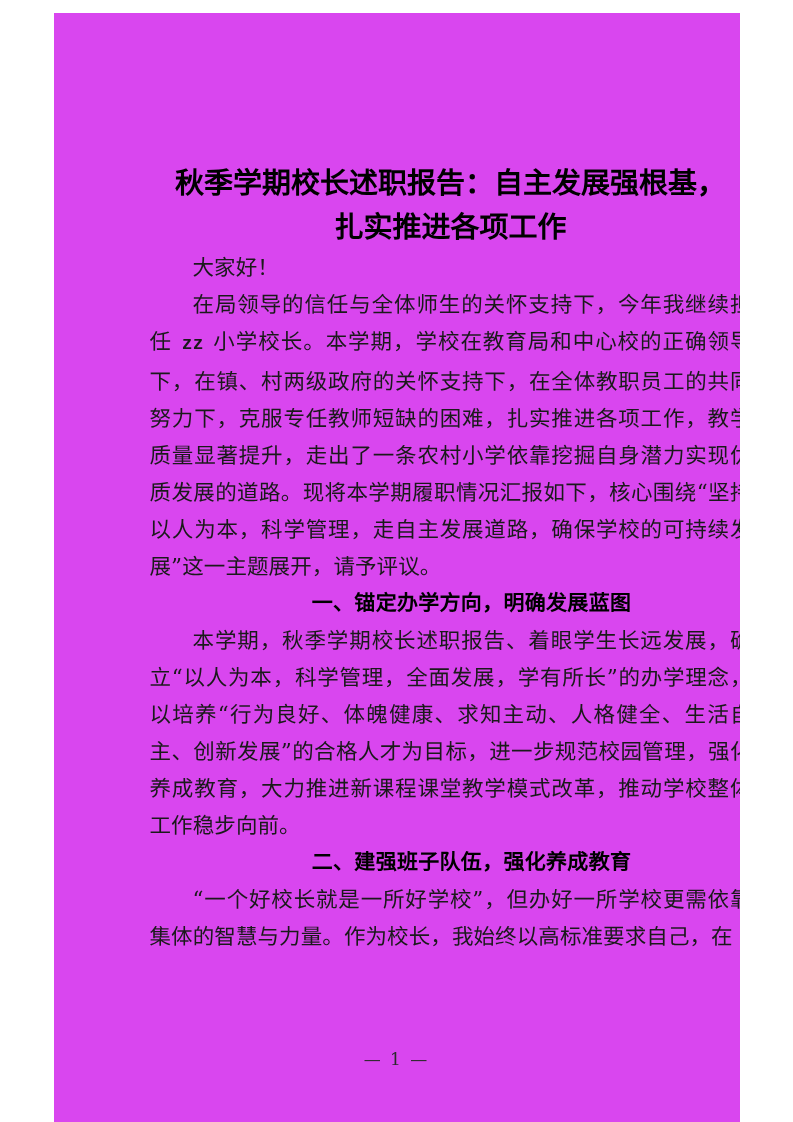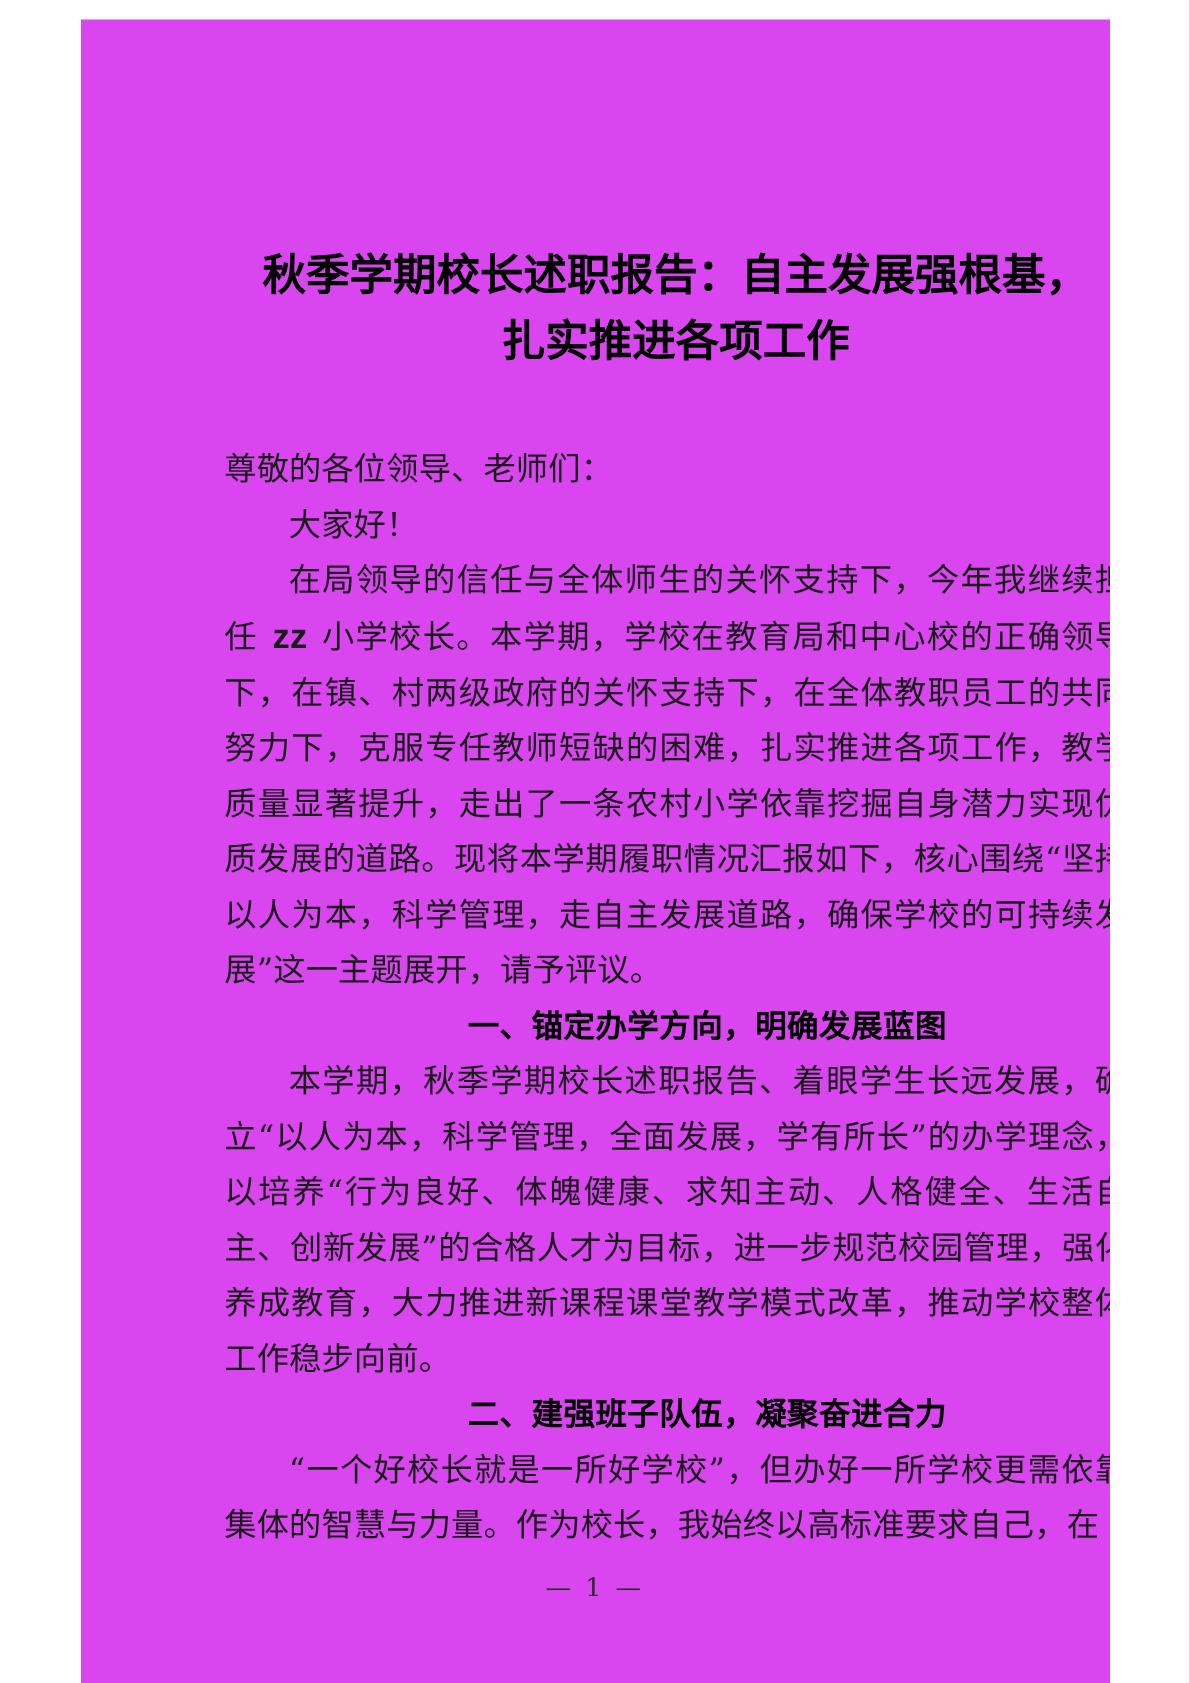--- a/index.html
+++ b/index.html
@@ -81,23 +81,23 @@
     font-size: 21px;
     line-height: 37px;
     color: #000000;
     text-indent: 2em;
     text-align: center;
     letter-spacing: 0.3px;
   }
 
   
   .latin {
-    font-family: Liberation Sans, sans-serif;
+    font-family: Liberation Mono, monospace;
     font-weight: 700;
-    font-size: 23px;
+    font-size: 18px;
     padding: 0 2px;
   }
 
   
   .page-footer {
     position: absolute;
     left: 0;
     right: 0;
     top: 1036px;
     text-align: center;
@@ -112,31 +112,30 @@
 
 <div class="page">
 
   <div class="doc-body">
 
     <h1 class="doc-title">
       <span class="title-line">秋季学期校长述职报告：自主发展强根基，</span>
       <span class="title-line-2">扎实推进各项工作</span>
     </h1>
 
-    <p class="para salutation first-block">尊敬的各位领导、老师们：</p>
 
     <p class="para indent">大家好！</p>
 
     <p class="para indent"><span>在局领导的信任与全体师生的关怀支持下，今年我继续担任 </span><span class="latin">zz</span><span> 小学校长。本学期，学校在教育局和中心校的正确领导下，在镇、村两级政府的关怀支持下，在全体教职员工的共同努力下，克服专任教师短缺的困难，扎实推进各项工作，教学质量显著提升，走出了一条农村小学依靠挖掘自身潜力实现优质发展的道路。现将本学期履职情况汇报如下，核心围绕“坚持以人为本，科学管理，走自主发展道路，确保学校的可持续发展”这一主题展开，请予评议。</span></p>
 
     <p class="section-heading">一、锚定办学方向，明确发展蓝图</p>
 
     <p class="para indent">本学期，秋季学期校长述职报告、着眼学生长远发展，确立“以人为本，科学管理，全面发展，学有所长”的办学理念，以培养“行为良好、体魄健康、求知主动、人格健全、生活自主、创新发展”的合格人才为目标，进一步规范校园管理，强化养成教育，大力推进新课程课堂教学模式改革，推动学校整体工作稳步向前。</p>
 
-    <p class="section-heading">二、建强班子队伍，凝聚奋进合力</p>
+    <p class="section-heading">二、建强班子队伍，强化养成教育</p>
 
     <p class="para indent">“一个好校长就是一所好学校”，但办好一所学校更需依靠集体的智慧与力量。作为校长，我始终以高标准要求自己，在</p>
 
   </div>
 
   <div class="page-footer">— 1 —</div>
 
 </div>
 
 </body></html>

